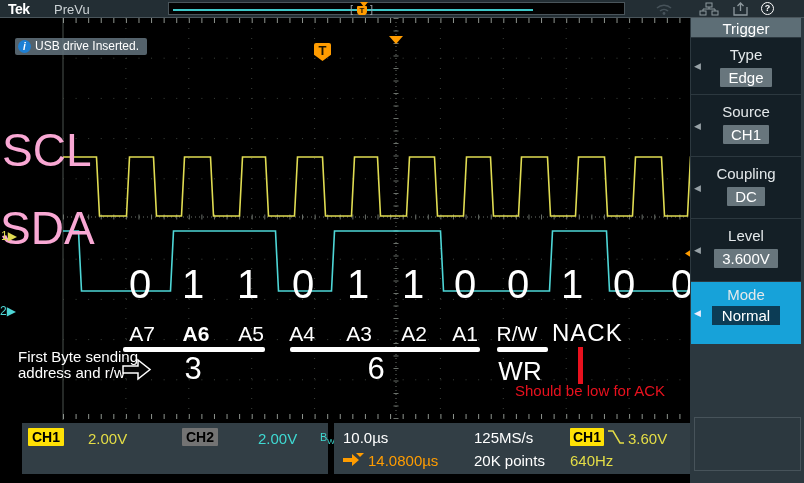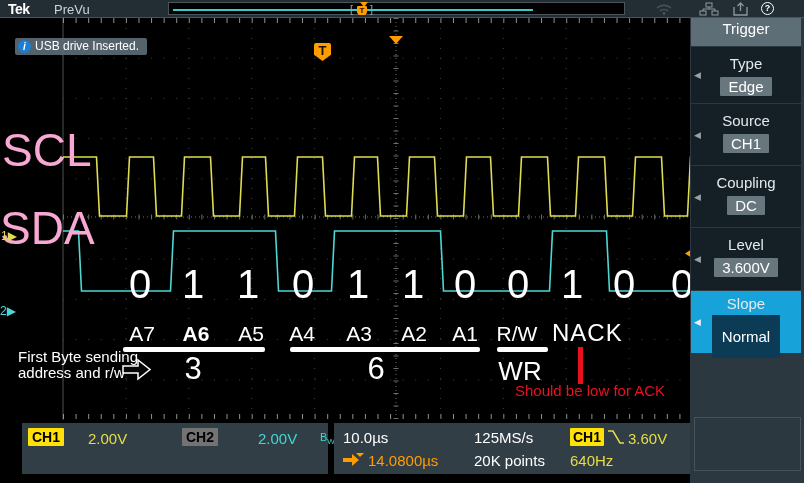--- a/index.html
+++ b/index.html
@@ -40,29 +40,29 @@
   .infoicon{position:absolute;left:3px;top:2px;width:13px;height:13px;border-radius:50%;background:#1d7fd4;
             color:#fff;font-size:10px;font-style:italic;font-weight:bold;text-align:center;line-height:13px}
   .tbadge{position:absolute;left:314px;top:25px;width:17px;height:18px;background:#ff9c00;color:#1a1200;
           font-size:13px;font-weight:bold;text-align:center;line-height:16px;z-index:8;
           clip-path:polygon(0 0,100% 0,100% 65%,50% 100%,0 65%);border-radius:2px}
   .trigtri{position:absolute;left:389px;top:18px;width:0;height:0;z-index:8;
            border-left:7px solid transparent;border-right:7px solid transparent;border-top:8px solid #ff9c00}
   .chmark{position:absolute;font-size:12px;z-index:6}
   
   .sidebar{position:absolute;left:690px;top:18px;width:114px;height:465px;background:#2c383f;z-index:20}
-  .menuhead{height:28px;margin:0 3px 1px 1px;background:#5d6e76;color:#fff;font-size:15px;
+  .menuhead{height:19px;margin:0 3px 1px 1px;background:#5d6e76;color:#fff;font-size:15px;
             text-align:center;line-height:22px}
   .sec{position:relative;margin:0 3px 1px 1px;background:#141f26;color:#e4e9eb;text-align:center;padding-top:8px}
   .sec-label{font-size:15px;color:#e4e9eb}
   .valbox{display:inline-block;margin-top:5px;background:#68767d;color:#fff;font-size:15px;padding:1px 8px;border-radius:1px}
   .sec-arrow{position:absolute;left:3px;top:50%;transform:translateY(-50%);font-size:9px;color:#97a1a6}
   .slopebox{display:inline-block;margin-top:5px;width:36px;height:30px;background:#68767d;border-radius:1px}
   .modesec{background:#17a2d9;color:#fff}
-  .modebox{display:inline-block;margin-top:3px;background:#0c3c55;color:#fff;font-size:15px;padding:13px 10px}
+  .modebox{display:inline-block;margin-top:3px;background:#0c3c55;color:#fff;font-size:15px;padding:1px 10px}
   .mode2{font-size:15px;color:#fff;margin-top:2px}
   .brbox{position:absolute;left:694px;top:417px;width:107px;height:54px;border:1px solid #47535a;z-index:21}
   
   .bbox{position:absolute;background:#323e45;z-index:15}
   .badge{position:absolute;width:36px;height:18px;font-size:14px;font-weight:bold;color:#000;
          text-align:center;line-height:18px;border-radius:1px}
   .b-yellow{background:#ffe105}
   .b-cyan{background:#737373}
   .t-yellow{color:#e4dd46;font-size:15px;position:absolute}
   .t-cyan{color:#3fd9d2;font-size:15px;position:absolute}
@@ -222,21 +222,21 @@
 
 
     <div class="sec" style="height:62px">
       <span class="sec-arrow">◀</span>
       <div class="sec-label">Level</div>
       <span class="valbox">3.600V</span>
     </div>
 
     <div class="sec modesec" style="height:62px;padding-top:4px">
       <span class="sec-arrow" style="color:#eef">◀</span>
-      <div class="sec-label">Slope</div>
+      <div class="sec-label">Mode</div>
       <span class="modebox">Normal</span>
     </div>
   </div>
   <div class="brbox"></div>
 
   <div class="bbox" style="left:22px;top:423px;width:306px;height:51px">
     <span class="badge b-yellow" style="left:6px;top:5px">CH1</span>
     <span class="t-yellow" style="left:66px;top:7px">2.00V</span>
     <span class="badge b-cyan" style="left:160px;top:5px">CH2</span>
     <span class="t-cyan" style="left:236px;top:7px">2.00V</span>

